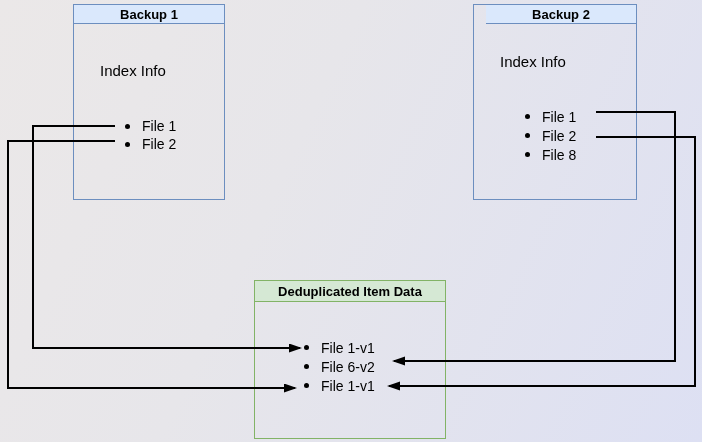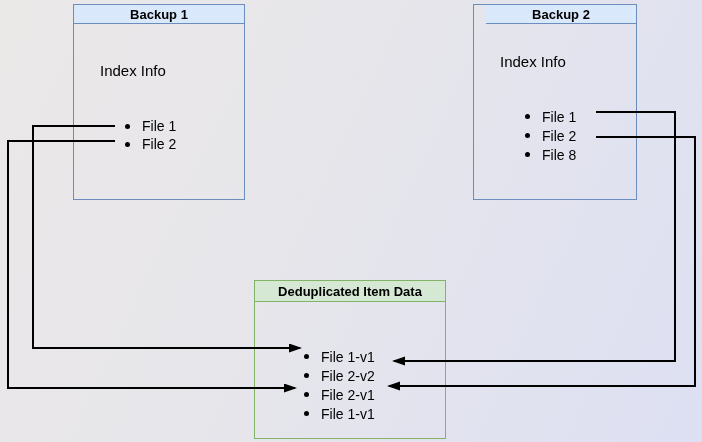--- a/index.html
+++ b/index.html
@@ -53,31 +53,31 @@
   .rows-19 li { height: 19px; }
   .dot {
     width: 5px;
     height: 5px;
     border-radius: 50%;
     background: #000;
     margin-right: 12px;
     flex: none;
   }
   
-  #backup1 { left: 73px;  top: 4px;   width: 172px; height: 196px; }
+  #backup1 { left: 73px;  top: 4px;   width: 152px; height: 196px; }
   #backup2 { left: 473px; top: 4px;   width: 164px; height: 196px; padding-left: 12px; }
   #dedup   { left: 254px; top: 280px; width: 192px; height: 159px; }
 
   #backup1 .section-label { left: 26px; top: 57px; }
   #backup1 ul { left: 51px; top: 112px; }
 
   #backup2 .section-label { left: 26px; top: 48px; }
   #backup2 ul { left: 51px; top: 102px; }
 
-  #dedup ul { left: 49px; top: 57px; margin-top: 9px; }
+  #dedup ul { left: 49px; top: 57px; }
 
   svg.connectors {
     position: absolute;
     left: 0; top: 0;
     width: 702px;
     height: 442px;
     pointer-events: none;
   }
   svg.connectors path.wire {
     fill: none;
@@ -127,25 +127,21 @@
 
   <div class="node green" id="dedup">
     <div class="node-header">Deduplicated Item Data</div>
     <ul class="file-list rows-19">
       <li>
         <span class="dot"></span>
         <span>File 1-v1</span>
       </li>
       <li>
         <span class="dot"></span>
-        <span>File 2-v2</span>
-      </li>
-      <li>
-        <span class="dot"></span>
-        <span>File 2-v1</span>
+        <span>File 6-v2</span>
       </li>
       <li>
         <span class="dot"></span>
         <span>File 1-v1</span>
       </li>
     </ul>
   </div>
 
   <svg class="connectors" viewBox="0 0 702 442" xmlns="http://www.w3.org/2000/svg">
     <defs>

